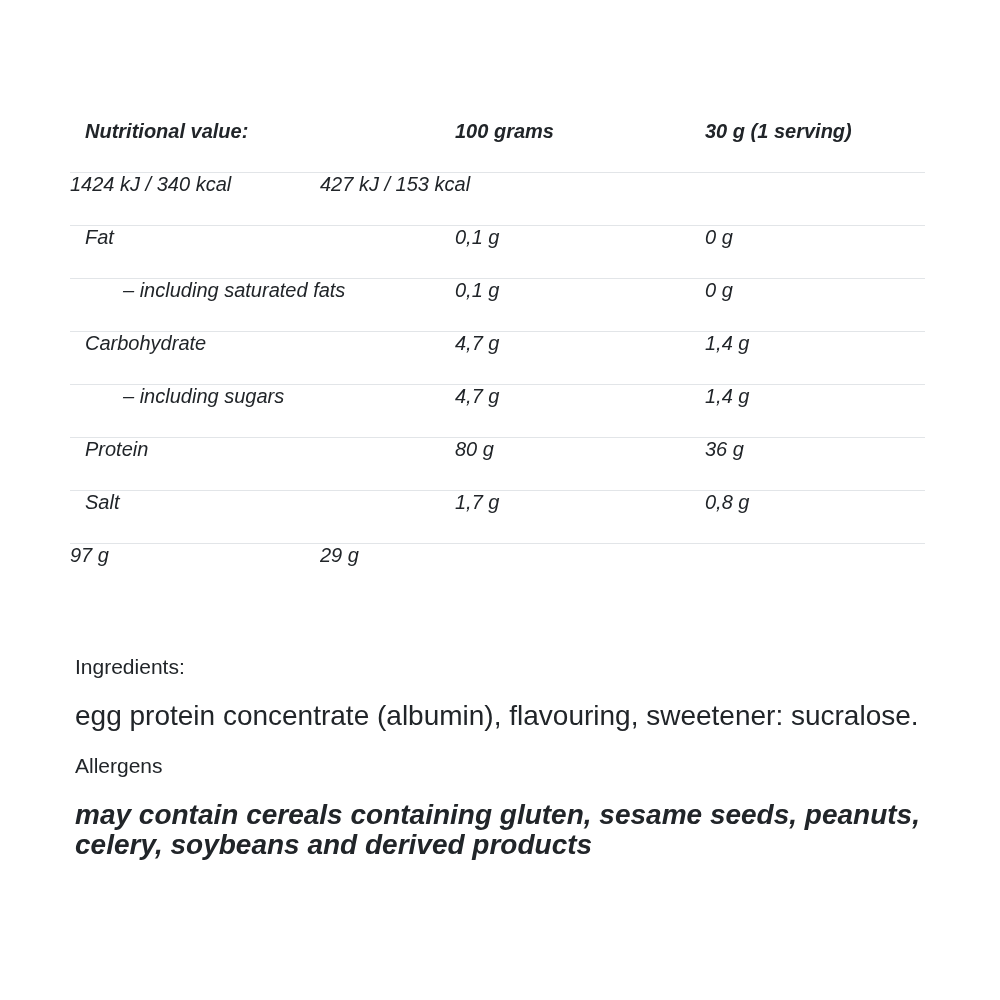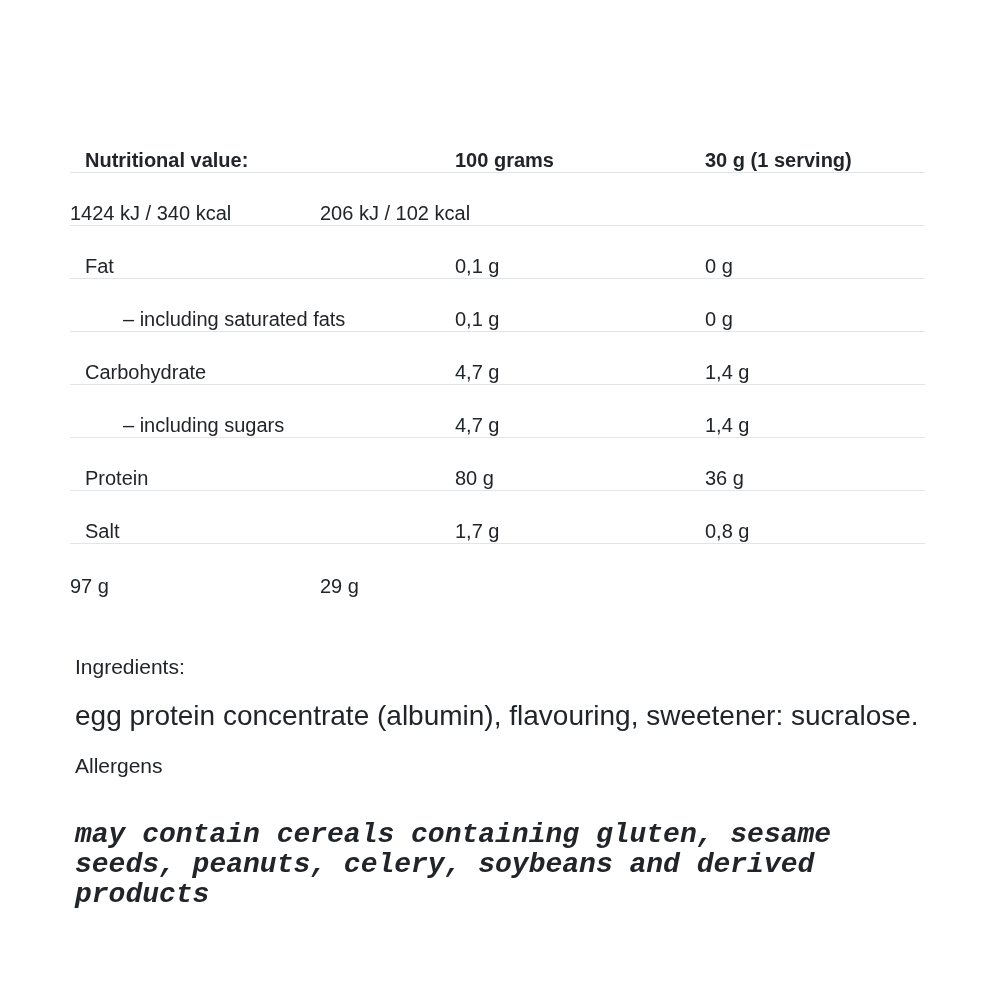--- a/index.html
+++ b/index.html
@@ -22,23 +22,24 @@
   
   .nutrition-table{
     position:absolute;
     left:70px;
     top:120px;
     width:855px;
     font-size:20px;
   }
   .t-row{
     display:flex;
-    align-items:flex-end;
+    align-items:flex-start;
     height:53px;
     border-bottom:1px solid var(--divider);
+    font-style:italic;
   }
   .t-row.header{ font-weight:700; }
   .t-row.last{ border-bottom:none; height:54px; }
   .cell{ overflow:hidden; white-space:nowrap; }
   .cell.label{ width:385px; padding-left:15px; }
   .t-row.indent .cell.label{ padding-left:53px; }
   .cell.per100{ width:250px; }
   .cell.serving{ flex:1; }
   
   .section-heading{
@@ -51,43 +52,42 @@
   .section-text{
     position:absolute;
     left:75px;
     font-size:28px;
     line-height:30px;
   }
   #ingredients-heading{ top:653px; }
   #ingredients-text{ top:701px; width:860px; }
   #allergens-heading{ top:752px; }
   #allergens-text{
-    top:820px;
+    top:800px;
     width:855px;
     font-style:italic;
     font-weight:700;
-    font-family:Liberation Mono, monospace;
   }
 </style>
 </head>
 <body>
 
 <div class="page">
 
   <div class="nutrition-table">
 
     <div class="t-row header">
       <div class="cell label">Nutritional value:</div>
       <div class="cell per100">100 grams</div>
       <div class="cell serving">30 g (1 serving)</div>
     </div>
 
     <div class="t-row">
       <div class="cell per100">1424 kJ / 340 kcal</div>
-      <div class="cell serving">206 kJ / 102 kcal</div>
+      <div class="cell serving">427 kJ / 153 kcal</div>
     </div>
 
     <div class="t-row">
       <div class="cell label">Fat</div>
       <div class="cell per100">0,1 g</div>
       <div class="cell serving">0 g</div>
     </div>
 
     <div class="t-row indent">
       <div class="cell label">– including saturated fats</div>

